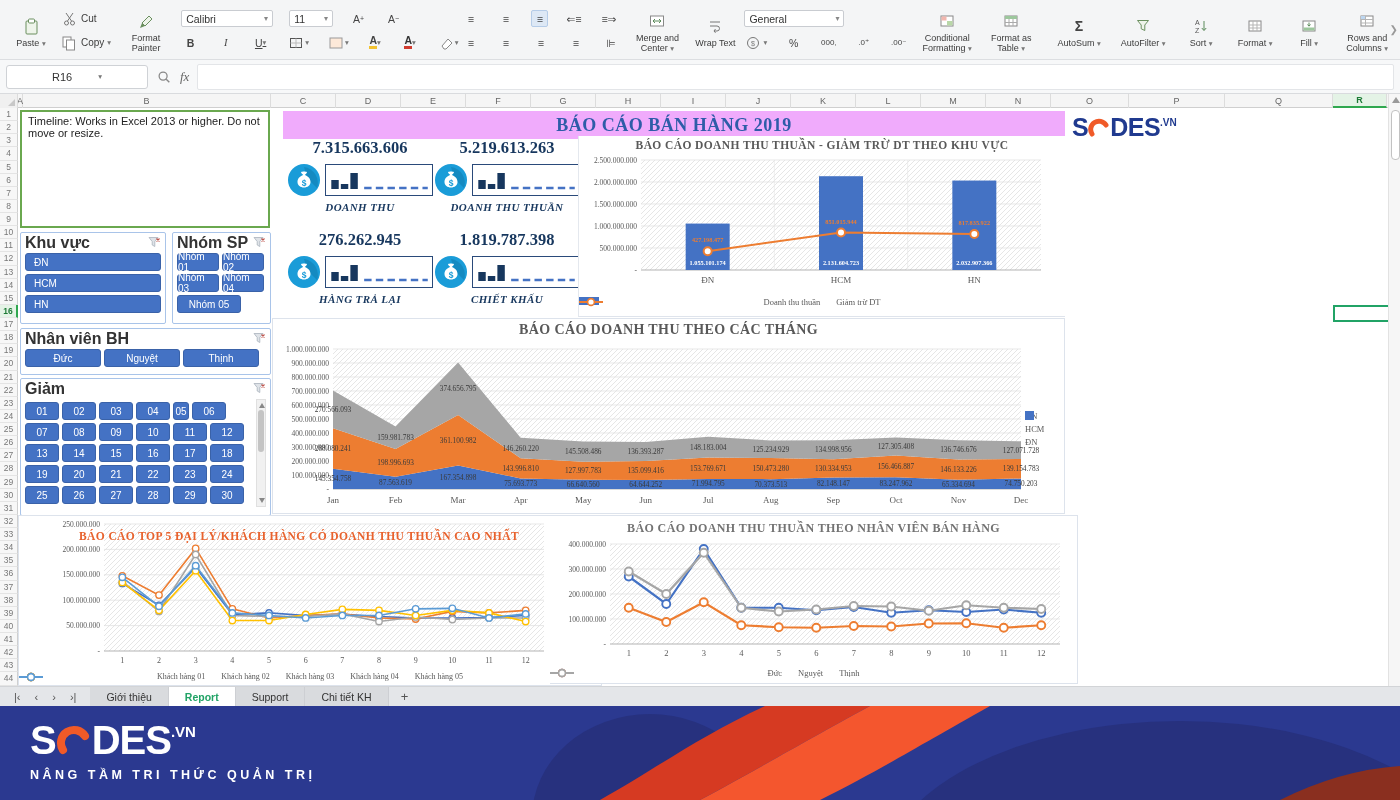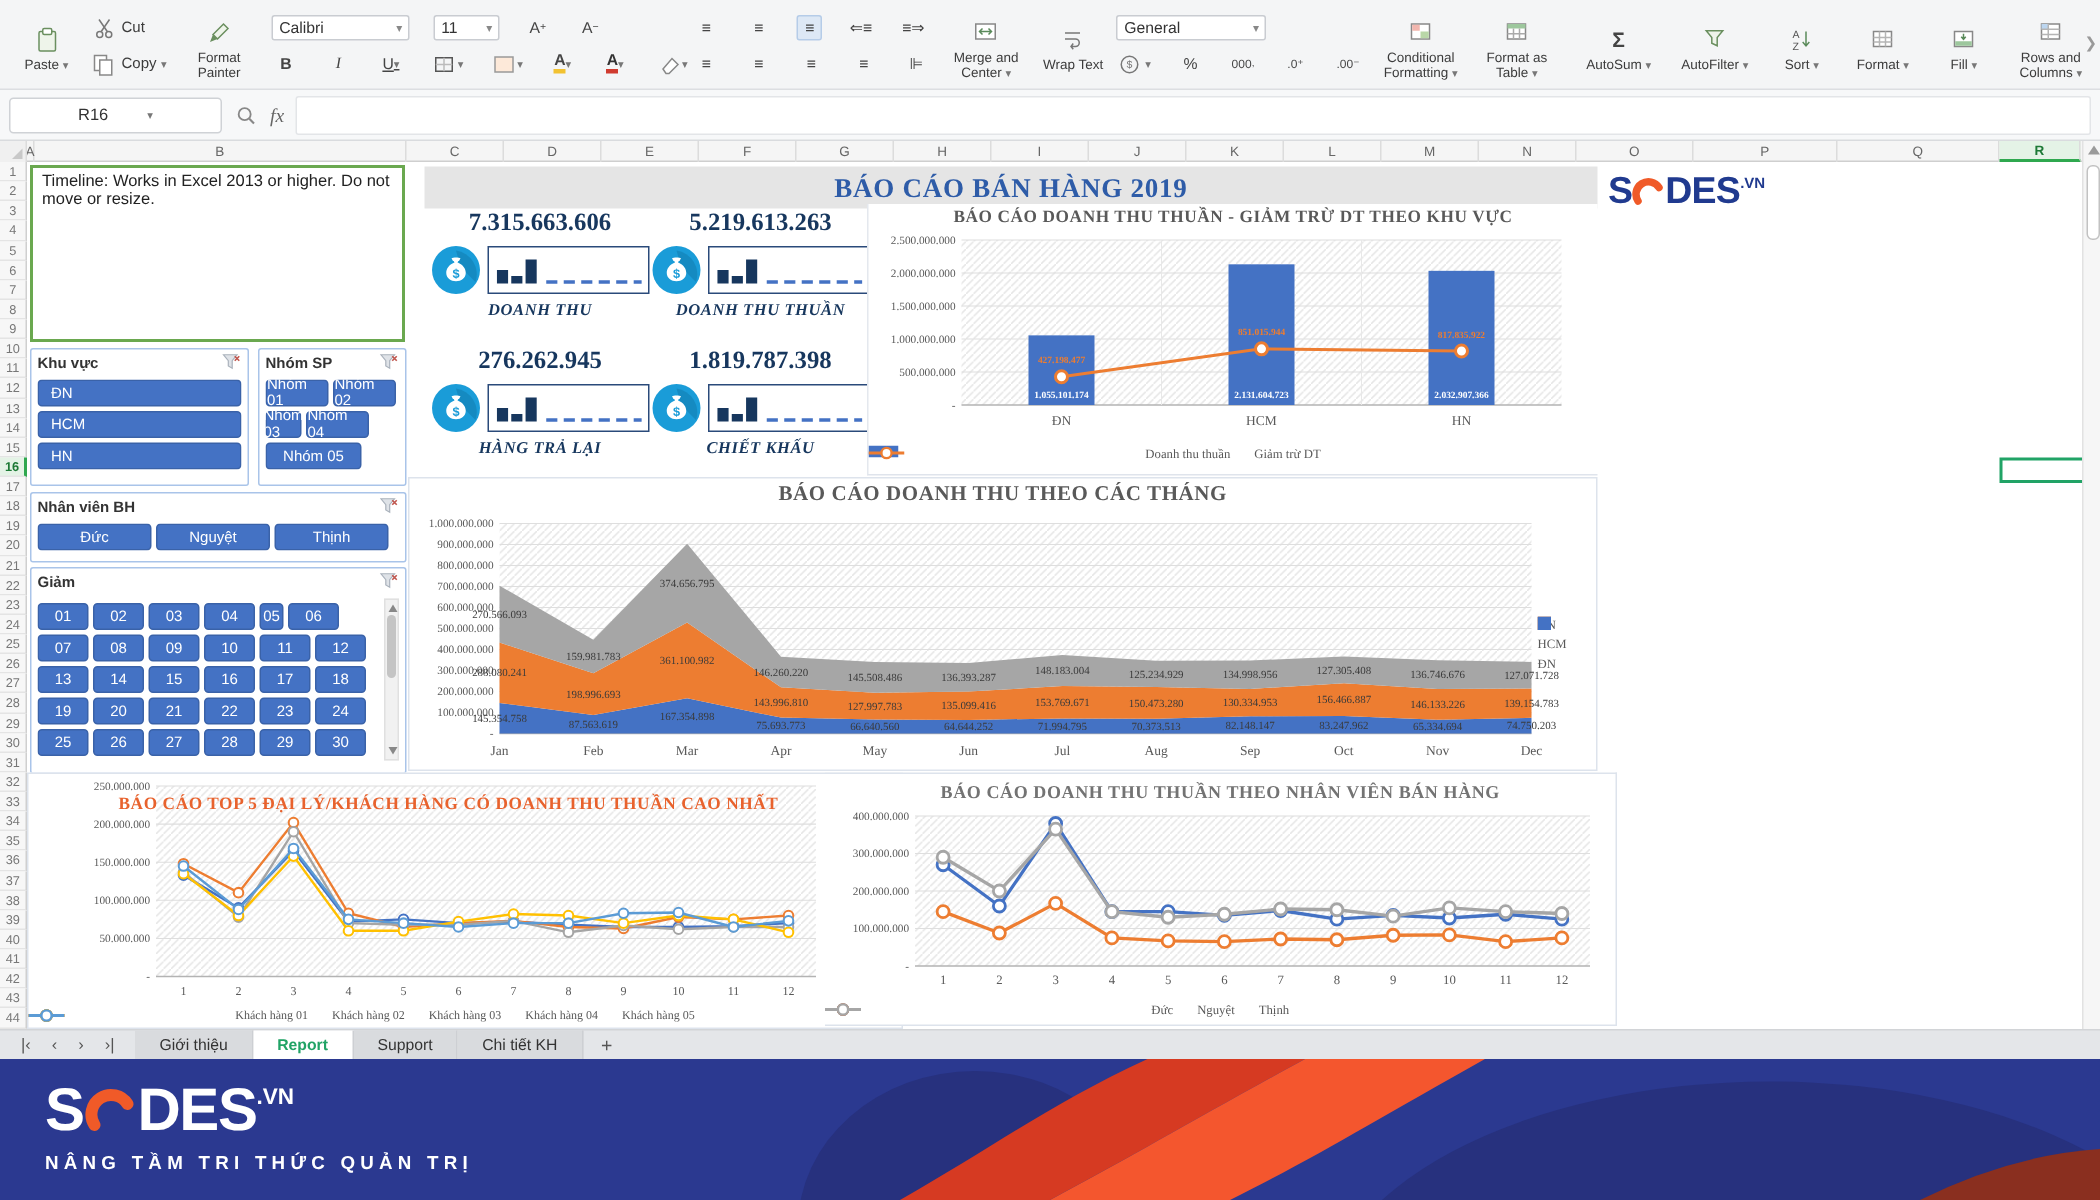--- a/index.html
+++ b/index.html
@@ -44,31 +44,31 @@
   .ch.corner:after{content:"";position:absolute;right:2px;bottom:2px;border-left:7px solid transparent;border-bottom:7px solid #c8c8c8;}
   .ch.selc{background:#e4f3e6;border-bottom:2px solid #2fa84f;color:#1d7a36;font-weight:bold;}
   .sheet{position:absolute;left:0;top:108px;width:1388px;height:578px;background:#fff;overflow:hidden;}
   .rowheads{position:absolute;left:0;top:0;width:18px;}
   .rh{width:18px;height:13.136px;box-sizing:border-box;border-bottom:1px solid #e4e4e4;border-right:1px solid #cfcfcf;
     font-size:8.5px;color:#777;display:flex;align-items:center;justify-content:center;background:#f7f7f7;}
   .rh.selr{background:#e4f3e6;color:#1d7a36;font-weight:bold;border-right:2px solid #2fa84f;}
   .selbox{position:absolute;border:2px solid #21a366;background:transparent;}
   
   .note{position:absolute;background:#fff;border:2px solid #6aa84f;font-size:11px;color:#222;padding:3px 6px;box-sizing:border-box;}
-  .titleband{position:absolute;background:#e5e5e5;display:flex;align-items:center;justify-content:center;}
+  .titleband{position:absolute;background:#f0abfc;display:flex;align-items:center;justify-content:center;}
   .titleband span{font-family:"Liberation Serif","DejaVu Serif",serif;font-weight:bold;font-size:18px;color:#2e5ca8;letter-spacing:.5px;}
   .kpi{position:absolute;width:146px;}
   .kval{text-align:center;font-family:"Liberation Serif","DejaVu Serif",serif;font-weight:bold;font-size:16.5px;color:#17375e;}
   .krow{display:flex;align-items:center;gap:4px;margin-top:5px;}
   .spark{flex:1;height:32px;border:1.5px solid #2a4a7a;background:#fff;box-sizing:border-box;}
   .klab{text-align:center;font-family:"Liberation Serif","DejaVu Serif",serif;font-style:italic;font-weight:bold;
     font-size:11px;color:#17375e;margin-top:4px;letter-spacing:.4px;}
   .slicer{position:absolute;background:#fff;border:1px solid #a9c4e9;border-radius:2px;box-sizing:border-box;padding:2px 4px;}
   .sl-head{display:flex;align-items:center;justify-content:space-between;height:15px;}
-  .sl-title{font-size:10px;font-weight:bold;color:#333;}
+  .sl-title{font-size:16px;font-weight:bold;color:#333;}
   .sl-items{display:flex;flex-wrap:wrap;gap:3px;margin-top:3px;overflow:hidden;}
   .sl-btn{background:#4472c4;border:1px solid #3a62a8;border-radius:3px;color:#fff;font-size:10px;
     display:flex;align-items:center;box-sizing:border-box;padding:0 8px;height:18px;cursor:default;}
   .sl-btn.ctr{justify-content:center;padding:0;}
   .tu-wrap{display:flex;margin-top:3px;}
   .tu-scroll{width:10px;margin-left:2px;background:#f1f1f1;border:1px solid #e0e0e0;position:relative;box-sizing:border-box;}
   .tu-thumb{position:absolute;left:1px;width:6px;background:#c4c4c4;border-radius:3px;}
   .arr{width:0;height:0;position:absolute;left:1.5px;}
   .arr.up{top:3px;border-left:3.5px solid transparent;border-right:3.5px solid transparent;border-bottom:5px solid #888;}
   .arr.dn{bottom:3px;border-left:3.5px solid transparent;border-right:3.5px solid transparent;border-top:5px solid #888;}
@@ -570,21 +570,21 @@
           <div class="sl-head">
             <span class="sl-title">Nhóm SP</span>
             <span><svg width="13" height="12" viewBox="0 0 13 12">
                 <path d="M1 1.5 H10 L6.8 5.5 V10.5 L4.2 9 V5.5 Z" fill="#dfe3e8" stroke="#aab2bc" stroke-width=".8"></path>
                 <path d="M8.5 2.5 l3 3 M11.5 2.5 l-3 3" stroke="#c0564e" stroke-width="1.1"></path>
               </svg></span>
           </div>
           <div class="sl-items">
             <div class="sl-btn ctr" style="width:42px">Nhóm 01</div>
             <div class="sl-btn ctr" style="width:42px">Nhóm 02</div>
-            <div class="sl-btn ctr" style="width:24px">Nhóm 03</div>
+            <div class="sl-btn ctr" style="width:42px">Nhóm 03</div>
             <div class="sl-btn ctr" style="width:42px">Nhóm 04</div>
             <div class="sl-btn ctr" style="width:64px">Nhóm 05</div>
           </div>
         </div>
         <div class="slicer" style="left: 20px; top: 220px; width: 251px; height: 47px;">
           <div class="sl-head">
             <span class="sl-title">Nhân viên BH</span>
             <span><svg width="13" height="12" viewBox="0 0 13 12">
                 <path d="M1 1.5 H10 L6.8 5.5 V10.5 L4.2 9 V5.5 Z" fill="#dfe3e8" stroke="#aab2bc" stroke-width=".8"></path>
                 <path d="M8.5 2.5 l3 3 M11.5 2.5 l-3 3" stroke="#c0564e" stroke-width="1.1"></path>

